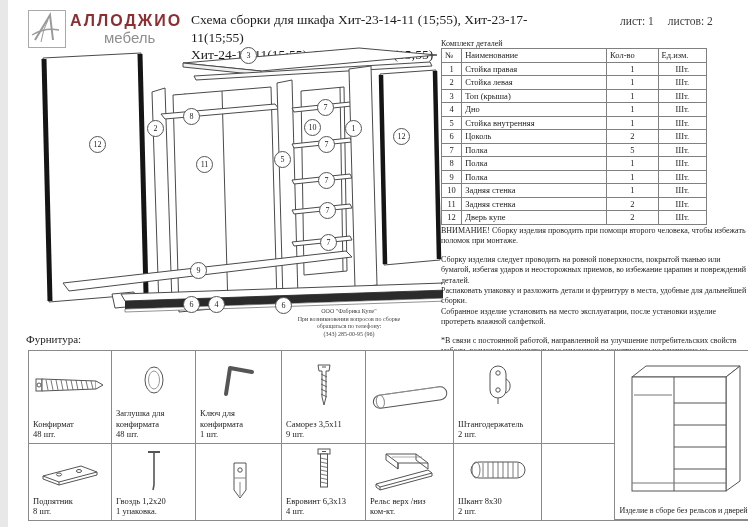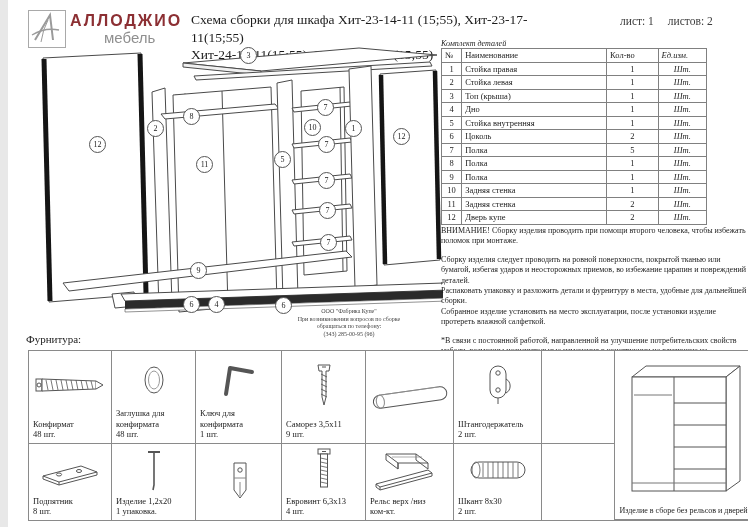--- a/index.html
+++ b/index.html
@@ -19,30 +19,30 @@
   .sheetinfo span{margin-right:14px;}
 
   
   #diagram{left:25px;top:42px;width:410px;height:300px;}
   .callout{position:absolute;width:15px;height:15px;border:1px solid #555;border-radius:50%;
            background:#fff;font-size:8px;line-height:15px;text-align:center;color:#222;}
   .factory-note{position:absolute;left:248px;top:266px;width:136px;text-align:center;
                 font-size:6px;line-height:1.25;color:#444;}
 
   
-  .ptable-caption{left:433px;top:39px;font-size:8px;color:#222;font-style:italic;}
+  .ptable-caption{left:433px;top:39px;font-size:8px;color:#222;}
   .ptable-wrap{left:433px;top:48px;width:266px;}
   table.ptable{border-collapse:collapse;width:266px;}
   table.ptable th,table.ptable td{border:1px solid #808080;font-size:8.5px;
         font-weight:normal;padding:1px 3px;height:10.5px;white-space:nowrap;}
   table.ptable th{text-align:left;}
   .c-num{width:14px;text-align:center;}
   .c-name{width:150px;text-align:left;}
   .c-qty{width:48px;text-align:center;}
-  .c-unit{width:44px;text-align:center;font-style:italic;}
+  .c-unit{width:44px;text-align:center;}
 
   
   .notes{left:433px;top:226px;width:306px;font-size:8px;line-height:1.3;color:#222;}
   .notes p{margin:0;}
   .notes .gap{margin-top:8px;}
 
   
   .hw-title{left:18px;top:333px;font-size:11px;color:#222;}
   .hw-grid{left:20px;top:350px;display:grid;
            grid-template-columns:83px 84px 86px 84px 88px 88px 73px 137px;
@@ -381,21 +381,21 @@
     <div class="hw-cell norb">
       <div class="hw-icon">
         <svg width="24" height="46" viewBox="0 0 24 46">
             <g stroke="#555" fill="none">
           <path d="M6 5 L18 5" stroke-width="2"></path>
           <path d="M12 6 L12 38 L11 43" stroke-width="1.6"></path>
         </g>
           </svg>
       </div>
       <div class="hw-label">
-          <div>Изделие 1,2х20</div>
+          <div>Гвоздь 1,2х20</div>
           <div>1 упаковка.</div>
         </div>
     </div>
 
     <div class="hw-cell norb">
       <div class="hw-icon">
         <svg width="36" height="48" viewBox="0 0 36 48">
             <g stroke="#555" fill="#fff">
           <path d="M13,5 L25,5 L25,32 L19,40 L13,32 Z"></path>
           <circle cx="19" cy="12" r="2.2" fill="none"></circle>

